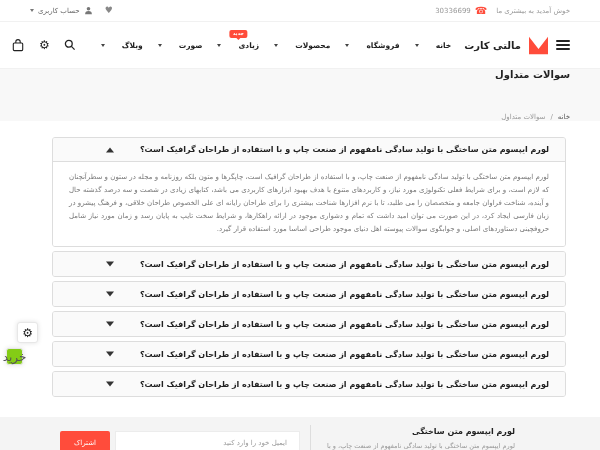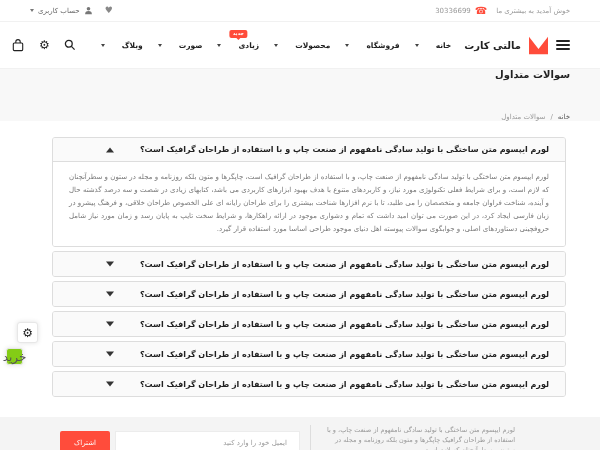--- a/index.html
+++ b/index.html
@@ -239,20 +239,21 @@
 </div>
 
 <div class="float-gear interact">
   <span class="gear-glyph">⚙</span>
 </div>
 <div class="float-buy interact">خرید</div>
 
 <div class="footer">
   <div class="footer-inner">
     <div class="about-col">
+      <div class="about-title">لورم ایپسوم متن ساختگی</div>
       <div class="about-text">لورم ایپسوم متن ساختگی با تولید سادگی نامفهوم از صنعت چاپ، و با استفاده از طراحان گرافیک چاپگرها و متون بلکه روزنامه و مجله در ستون و سطرآنچنان که لازم است.</div>
     </div>
     <div class="newsletter-col">
       <input class="newsletter-input interact" type="text" placeholder="ایمیل خود را وارد کنید" style="">
       <button class="subscribe-btn interact">اشتراک</button>
     </div>
   </div>
 </div>
 
 </body></html>

